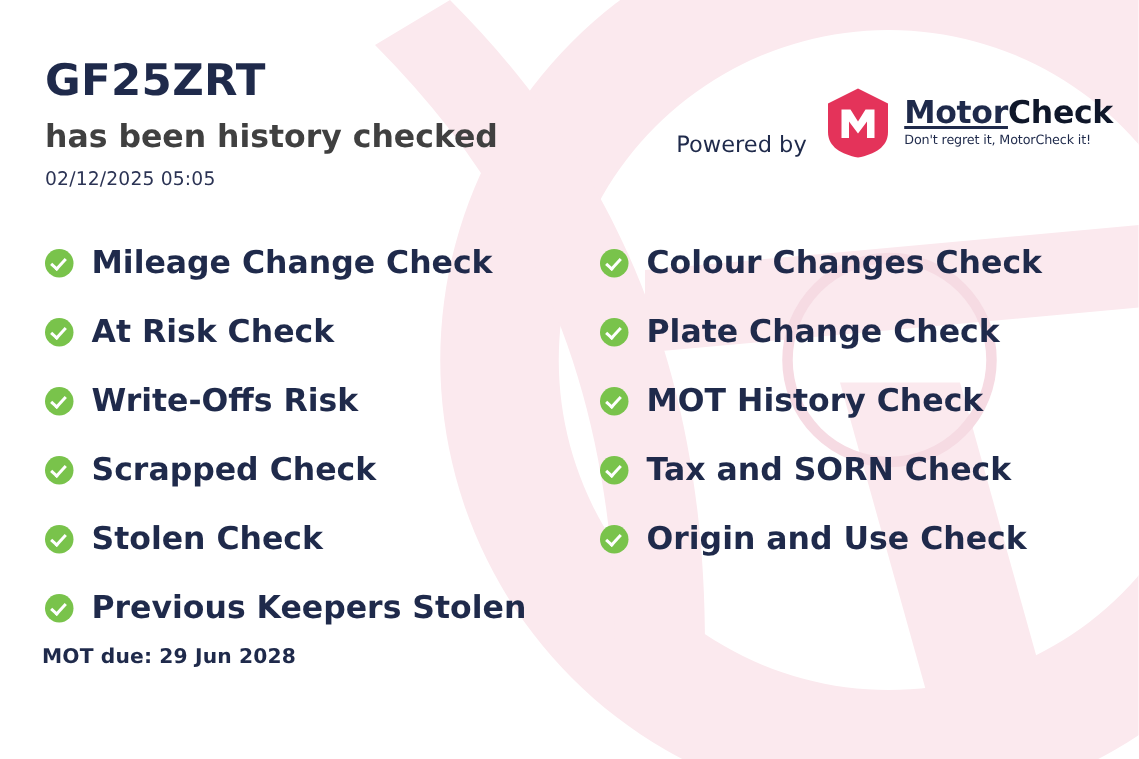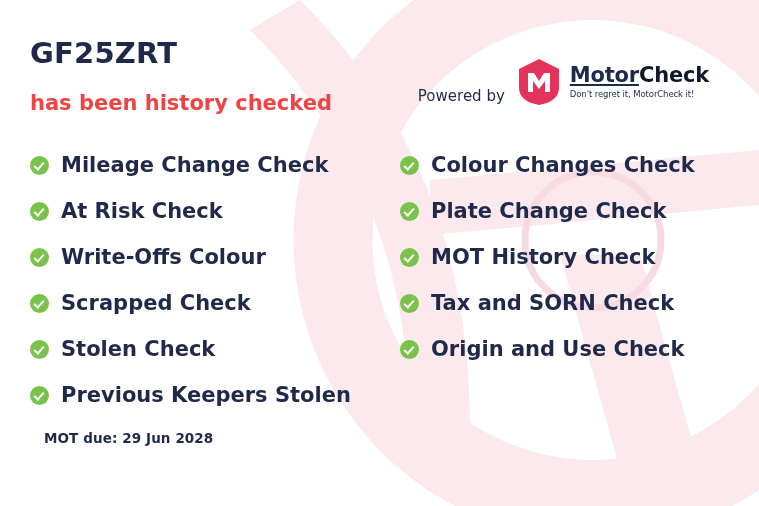--- a/index.html
+++ b/index.html
@@ -23,21 +23,21 @@
     width: 759px;
     height: 506px;
     z-index: 0;
     pointer-events: none;
   }
 
   .card {
     position: absolute;
     inset: 0;
     z-index: 2;
-    padding: 34px 48px 0 30px;
+    padding: 34px 15px 0 30px;
     box-sizing: border-box;
   }
 
   
   .header {
     display: flex;
     align-items: flex-start;
     justify-content: space-between;
   }
   .title-block {
@@ -46,23 +46,23 @@
   .reg {
     font-size: 29px;
     font-weight: bold;
     color: #1f2a4b;
     line-height: 1.18;
     letter-spacing: 0.2px;
   }
   .subtitle {
     font-size: 21px;
     font-weight: bold;
-    color: #ef4444;
+    color: #404040;
     line-height: 1.25;
-    margin-top: 20px;
+    margin-top: 8px;
   }
   .timestamp {
     font-size: 12.5px;
     color: #2b3354;
     margin-top: 7px;
     letter-spacing: 0.1px;
   }
 
   
   .brand {
@@ -144,21 +144,21 @@
   .check-label {
     font-size: 21px;
     font-weight: bold;
     color: #1f2a4b;
     line-height: 1;
   }
 
   
   .footer {
     position: absolute;
-    left: 44px;
+    left: 28px;
     top: 430px;
     font-size: 13.5px;
     font-weight: bold;
     color: #1f2a4b;
     letter-spacing: 0.1px;
   }
 </style>
 </head>
 <body>
 
@@ -172,20 +172,21 @@
   <circle cx="593" cy="240" r="68" fill="none" stroke="#f6dbe3" stroke-width="7"></circle>
 </svg>
 
 <div class="card">
 
   <div class="header">
 
     <div class="title-block">
       <div class="reg">GF25ZRT</div>
       <div class="subtitle">has been history checked</div>
+      <div class="timestamp">02/12/2025 05:05</div>
     </div>
 
     <div class="brand">
       <div class="powered">Powered by</div>
       <div class="logo-lockup">
         <div class="logo-mark">
           <svg width="44" height="48" viewBox="0 0 44 48" xmlns="http://www.w3.org/2000/svg">
             <path d="M22 1 L42 11 L42 30 C42 40 33 45 22 47 C11 45 2 40 2 30 L2 11 Z" fill="#e4335a"></path>
             <path d="M11 34 L11 15 L17 15 L22 23 L27 15 L33 15 L33 34 L28 34 L28 23 L22 31 L16 23 L16 34 Z" fill="#ffffff"></path>
           </svg>
@@ -207,21 +208,21 @@
       <div class="check-item">
         <span class="tick"></span>
         <span class="check-label">Mileage Change Check</span>
       </div>
       <div class="check-item">
         <span class="tick"></span>
         <span class="check-label">At Risk Check</span>
       </div>
       <div class="check-item">
         <span class="tick"></span>
-        <span class="check-label">Write-Offs Colour</span>
+        <span class="check-label">Write-Offs Risk</span>
       </div>
       <div class="check-item">
         <span class="tick"></span>
         <span class="check-label">Scrapped Check</span>
       </div>
       <div class="check-item">
         <span class="tick"></span>
         <span class="check-label">Stolen Check</span>
       </div>
       <div class="check-item">

